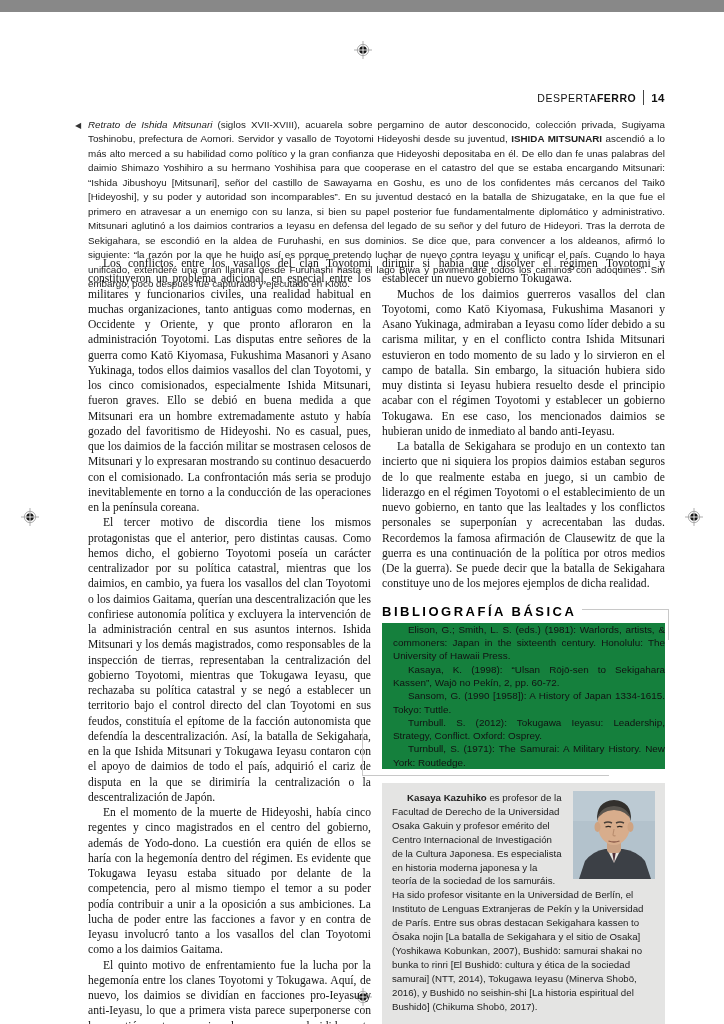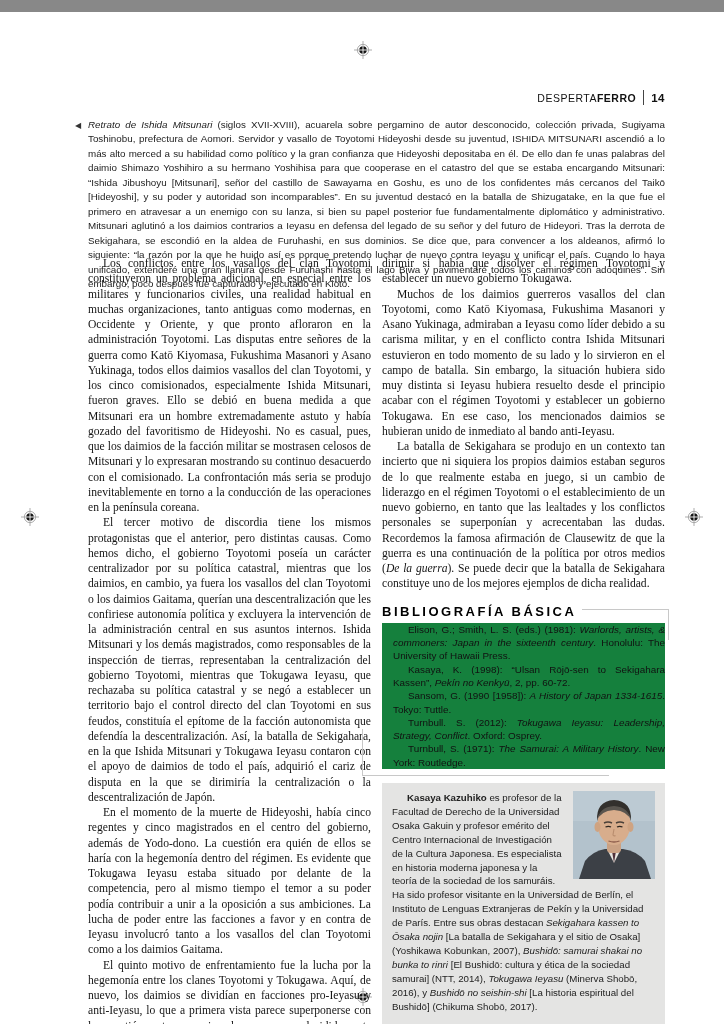--- a/index.html
+++ b/index.html
@@ -21,32 +21,32 @@
   .brand .bold{font-weight:bold;}
   .header-divider{width:1px;height:15px;background:#444;}
   .pagenum{font-weight:bold;font-size:11.5px;}
   
   .caption{
     position:absolute;top:106px;left:88px;width:577px;
     font-size:9.8px;line-height:14.45px;text-align:justify;color:#222;
   }
   .caption .arrow{position:absolute;left:-13px;top:1px;font-size:8px;color:#333;}
   .caption .italic{font-style:italic;}
-  .caption .bold{font-weight:normal;}
+  .caption .bold{font-weight:bold;}
   
   .body-cols{
     position:absolute;top:244px;left:88px;width:577px;
     display:flex;gap:11px;
     font-family:"Liberation Serif",serif;font-size:11.6px;line-height:15.25px;
     text-align:justify;color:#141414;
   }
   .col{width:283px;}
   .col p{margin:0;text-indent:15px;}
   .col p.no-indent{text-indent:0;}
-  .italic{font-style:italic;}
+  .italic{}
   .bold{font-weight:bold;}
   
   .bib-section{
     position:relative;margin-top:12px;
     font-family:"Liberation Sans",sans-serif;
   }
   .bracket-tr{
     position:absolute;top:5px;right:-4px;width:102px;height:30px;
     border-top:1px solid #c8c8c8;border-right:1px solid #c8c8c8;
   }
@@ -134,21 +134,21 @@
     <div class="col">
       <p class="no-indent">dirimir si había que disolver el régimen Toyotomi y establecer un nuevo gobierno Tokugawa.</p>
       <p>Muchos de los daimios guerreros vasallos del clan Toyotomi, como Katō Kiyomasa, Fukushima Masanori y Asano Yukinaga, admiraban a Ieyasu como líder debido a su carisma militar, y en el conflicto contra Ishida Mitsunari estuvieron en todo momento de su lado y lo sirvieron en el campo de batalla. Sin embargo, la situación hubiera sido muy distinta si Ieyasu hubiera resuelto desde el principio acabar con el régimen Toyotomi y establecer un gobierno Tokugawa. En ese caso, los mencionados daimios se hubieran unido de inmediato al bando anti-Ieyasu.</p>
       <p><span>La batalla de Sekigahara se produjo en un contexto tan incierto que ni siquiera los propios daimios estaban seguros de lo que realmente estaba en juego, si un cambio de liderazgo en el régimen Toyotomi o el establecimiento de un nuevo gobierno, en tanto que las lealtades y los conflictos personales se superponían y acrecentaban las dudas. Recordemos la famosa afirmación de Clausewitz de que la guerra es una continuación de la política por otros medios (</span><span class="italic">De la guerra</span><span>). Se puede decir que la batalla de Sekigahara constituye uno de los mejores ejemplos de dicha realidad.</span></p>
 
       <div class="bib-section">
         <div class="bracket-tr"></div>
         <div class="bracket-bl"></div>
         <h2 class="bib-title">BIBLIOGRAFÍA BÁSICA</h2>
         <p class="bib-entry"><span>Elison, G.; Smith, L. S. (eds.) (1981): </span><span class="italic">Warlords, artists, &amp; commoners: Japan in the sixteenth century</span><span>. Honolulu: The University of Hawaii Press.</span></p>
-        <p class="bib-entry"><span>Kasaya, K. (1998): “Ulsan Rōjō-sen to Sekigahara Kassen”, </span><span class="italic">Pekín no Kenkyū</span><span>, 2, pp. 60-72.</span></p>
+        <p class="bib-entry"><span>Kasaya, K. (1998): “Ulsan Rōjō-sen to Sekigahara Kassen”, </span><span class="italic">Wajō no Pekín</span><span>, 2, pp. 60-72.</span></p>
         <p class="bib-entry"><span>Sansom, G. (1990 [1958]): </span><span class="italic">A History of Japan 1334-1615</span><span>. Tokyo: Tuttle.</span></p>
         <p class="bib-entry"><span>Turnbull. S. (2012): </span><span class="italic">Tokugawa Ieyasu: Leadership, Strategy, Conflict</span><span>. Oxford: Osprey.</span></p>
         <p class="bib-entry"><span>Turnbull, S. (1971): </span><span class="italic">The Samurai: A Military History</span><span>. New York: Routledge.</span></p>
       </div>
 
       <div class="bio-box">
         <svg class="bio-photo" viewBox="0 0 82 88">
           <rect x="0" y="0" width="82" height="88" fill="#b3c2cc"></rect>
           <rect x="0" y="0" width="82" height="30" fill="#bccad3"></rect>
 

